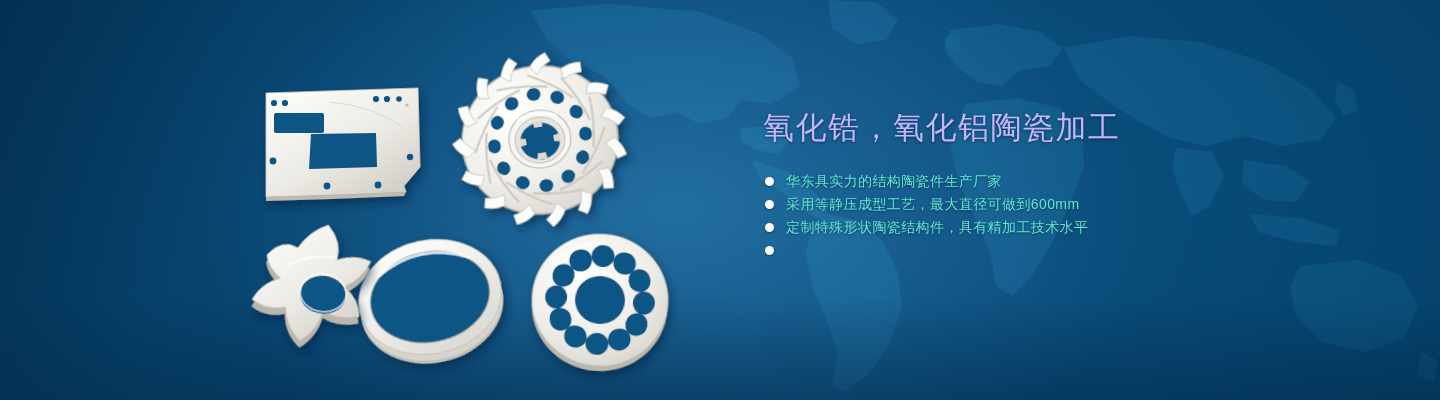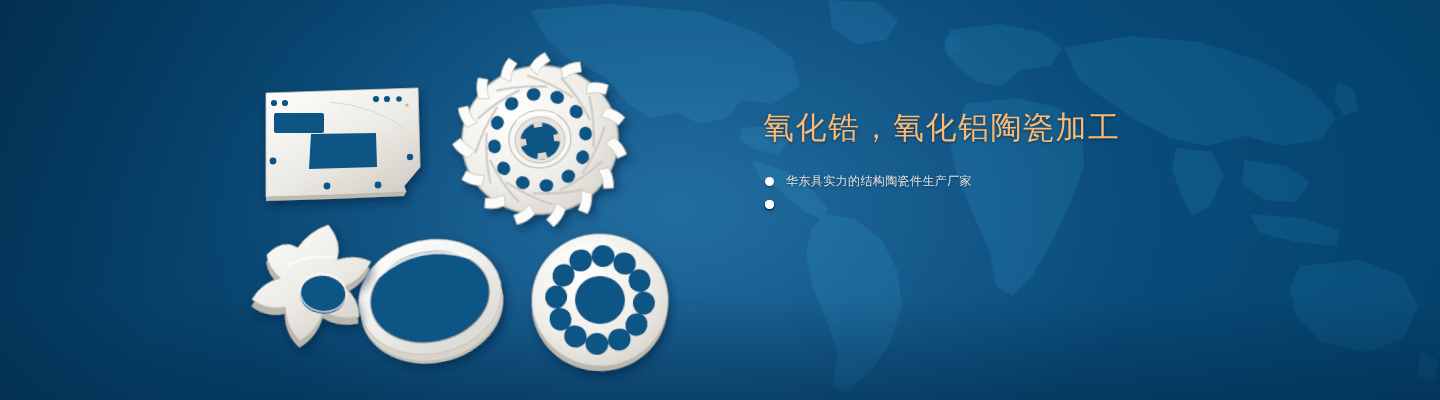--- a/index.html
+++ b/index.html
@@ -60,39 +60,39 @@
   .bg-map svg { display:block; width:100%; height:100%; }
 
   
   .copy {
     position: absolute;
     left: 763px;
     top: 108px;
     width: 620px;
   }
   .headline {
-    color: #fdba74;
+    color: #c4b5fd;
     font-size: 31px;
     line-height: 40px;
     letter-spacing: 1.5px;
     font-weight: 400;
     margin: 0 0 22px 0;
     text-shadow: 0 1px 3px rgba(0,20,40,0.55);
     white-space: nowrap;
   }
   .bullets {
     list-style: none;
     margin: 0;
     padding: 0;
   }
   .bullets li {
     position: relative;
     padding-left: 23px;
-    color: #e5e5e5;
-    font-size: 12px;
+    color: #5eead4;
+    font-size: 14px;
     line-height: 23px;
     letter-spacing: 0.4px;
     white-space: nowrap;
     text-shadow: 0 1px 2px rgba(0,20,40,0.5);
   }
   .bullets li .dot {
     position: absolute;
     left: 2px;
     top: 7px;
     width: 9px;
@@ -339,23 +339,25 @@
   <div class="copy">
     <h1 class="headline">氧化锆，氧化铝陶瓷加工</h1>
 
     <ul class="bullets">
       <li>
         <span class="dot"></span>
         <span>华东具实力的结构陶瓷件生产厂家</span>
       </li>
       <li>
         <span class="dot"></span>
+        <span>采用等静压成型工艺，最大直径可做到600mm</span>
       </li>
       <li>
         <span class="dot"></span>
+        <span>定制特殊形状陶瓷结构件，具有精加工技术水平</span>
       </li>
       <li>
         <span class="dot"></span>
       </li>
     </ul>
   </div>
 
 </div>
 
 </body></html>

